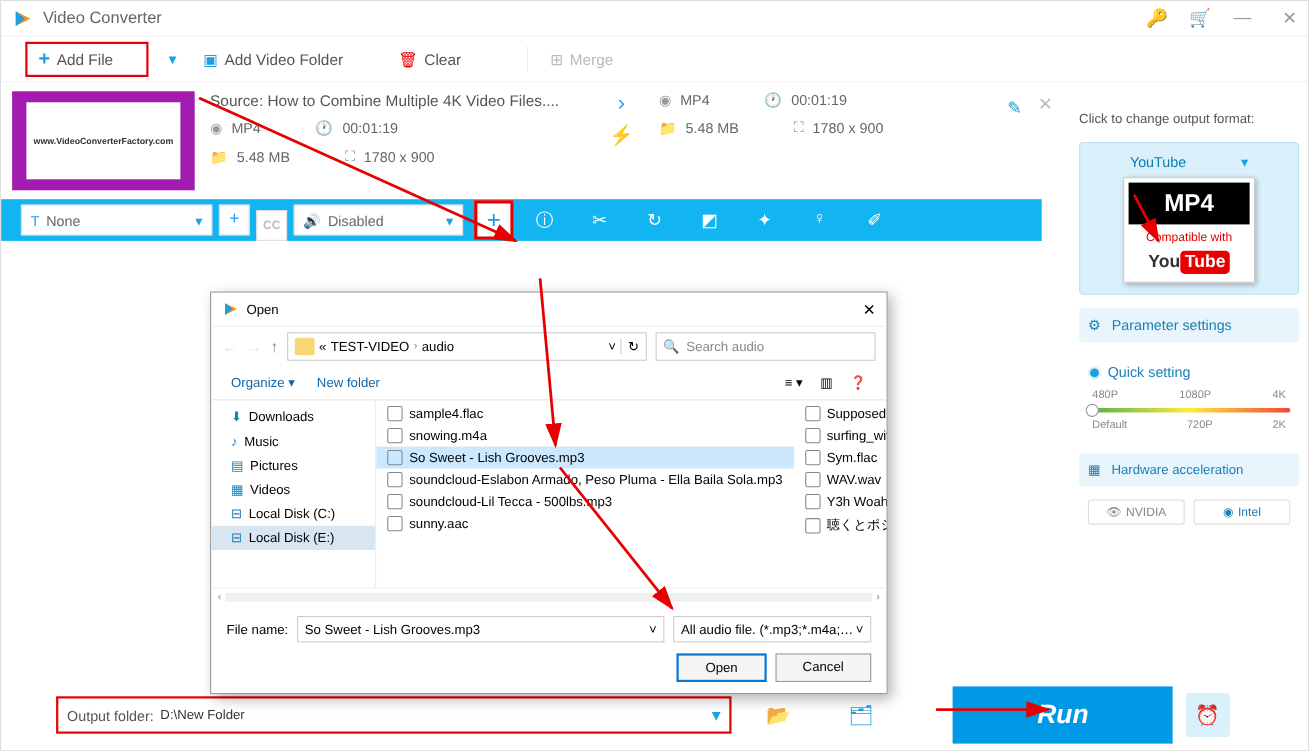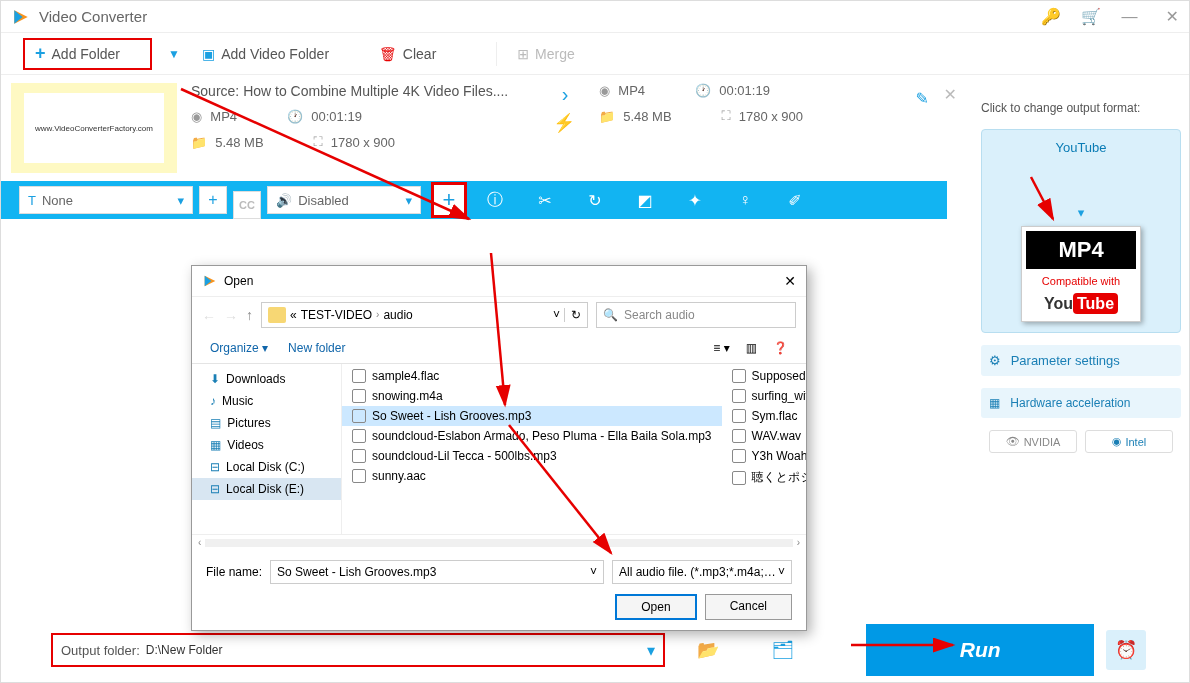--- a/index.html
+++ b/index.html
@@ -18,21 +18,21 @@
 .add-files-btn { display: flex; align-items: center; gap: 6px; height: 32px; padding: 0 30px 0 10px; border: 2px solid #e60000; color: #333; font-size: 14px; cursor: pointer; }
 .add-files-btn .plus { color: #1ba0e1; font-size: 18px; font-weight: bold; }
 .add-files-btn span.lbl { color: #555; }
 .chevron-down { color: #1ba0e1; font-size: 12px; margin: 0 12px 0 6px; cursor: pointer; }
 .toolbar-item { display: flex; align-items: center; gap: 6px; color: #555; font-size: 14px; cursor: pointer; margin-right: 40px; }
 .toolbar-item.merge { color: #bbb; }
 .tb-sep { width: 1px; height: 24px; background: #eee; margin: 0 10px; }
 
 
 .file-row { display: flex; background: #fff; padding: 8px 10px; gap: 14px; position: relative; }
-.thumb { width: 166px; height: 90px; background: #fef9c3; display: flex; align-items: center; justify-content: center; }
+.thumb { width: 166px; height: 90px; background: #a21caf; display: flex; align-items: center; justify-content: center; font-weight: bold; }
 .thumb .inner { width: 140px; height: 70px; background: #fff; display: flex; align-items: center; justify-content: center; font-size: 8px; color: #333; }
 .file-col { flex: 1; display: flex; flex-direction: column; gap: 10px; }
 .file-title { font-size: 14px; color: #555; }
 .meta-row { display: flex; gap: 50px; }
 .meta { display: flex; align-items: center; gap: 8px; color: #666; font-size: 13px; }
 .meta .ico { color: #999; }
 .mid-arrow { width: 40px; display: flex; flex-direction: column; align-items: center; gap: 6px; }
 .mid-arrow .chev { color: #1ba0e1; font-size: 20px; }
 .mid-arrow .bolt { color: #f7931e; font-size: 18px; }
 
@@ -44,21 +44,21 @@
 .sq-btn.cc { color: #bbb; font-size: 11px; font-weight: bold; margin-top: 10px; }
 .audio-sel { background: #fff; height: 28px; width: 154px; display: flex; align-items: center; padding: 0 8px; font-size: 13px; color: #666; gap: 6px; border: 1px solid #ddd; }
 .audio-sel .chev { margin-left: auto; color: #1ba0e1; }
 .add-audio-btn { width: 36px; height: 36px; background: #fff; border: 3px solid #e60000; display: flex; align-items: center; justify-content: center; color: #1ba0e1; font-size: 22px; cursor: pointer; margin-left: 4px; }
 .tool-icon { width: 28px; height: 28px; display: flex; align-items: center; justify-content: center; color: #fff; font-size: 16px; cursor: pointer; margin: 0 8px; }
 
 
 .right-panel { position: absolute; right: 8px; top: 100px; width: 200px; display: flex; flex-direction: column; gap: 12px; }
 .rp-title { font-size: 12px; color: #555; text-align: left; margin-bottom: 2px; }
 .format-box { background: #daf0fb; border: 1px solid #b8def0; border-radius: 4px; padding: 10px; position: relative; }
-.format-yt-label { color: #0a7cb5; font-size: 13px; text-align: center; margin-bottom: 6px; display: flex; justify-content: center; gap: 50px; flex-direction: column; }
+.format-yt-label { color: #0a7cb5; font-size: 13px; text-align: center; margin-bottom: 6px; display: flex; justify-content: center; gap: 50px; }
 .format-yt-label .chev { color: #1ba0e1; }
 .format-icon { width: 120px; margin: 0 auto; background: #fff; border: 1px solid #ccc; padding: 4px; text-align: center; box-shadow: 2px 2px 5px rgba(0,0,0,0.3); }
 .format-icon .mp4 { background: #000; color: #fff; font-size: 22px; font-weight: bold; padding: 6px 0; }
 .format-icon .compat { color: #e60000; font-size: 11px; padding: 6px 0 4px; }
 .format-icon .ytlogo { padding: 4px 0; }
 .param-btn { background: #e8f5fc; padding: 8px; display: flex; align-items: center; gap: 10px; color: #1a7fb5; font-size: 13px; cursor: pointer; border-radius: 3px; }
 .quick-setting { padding: 8px; }
 .qs-title { display: flex; align-items: center; gap: 6px; color: #1a7fb5; font-size: 13px; margin-bottom: 8px; }
 .qs-title::before { content: ""; width: 8px; height: 8px; background: #1ba0e1; border-radius: 50%; border: 2px solid #daf0fb; }
 .slider-labels { display: flex; justify-content: space-between; font-size: 10px; color: #888; padding: 0 4px; }
@@ -69,21 +69,21 @@
 .chip { flex: 1; padding: 4px; border: 1px solid #ddd; border-radius: 3px; display: flex; align-items: center; justify-content: center; gap: 4px; font-size: 11px; color: #888; }
 .chip.intel { color: #1a7fb5; }
 
 
 .bottom-bar { position: absolute; bottom: 14px; left: 50px; right: 20px; height: 36px; display: flex; align-items: center; gap: 12px; }
 .output-folder { display: flex; align-items: center; gap: 6px; border: 2px solid #e60000; height: 34px; padding: 0 8px; width: 614px; }
 .output-folder .lbl { font-size: 13px; color: #555; }
 .output-folder .path { flex: 1; font-size: 12px; color: #333; }
 .output-folder .chev { color: #1ba0e1; margin-left: auto; }
 .folder-ico { color: #1ba0e1; font-size: 18px; cursor: pointer; margin: 0 20px; }
-.run-btn { width: 228px; height: 52px; background: #0099e6; color: #fff; font-size: 21px; font-style: italic; font-weight: bold; display: flex; align-items: center; justify-content: center; cursor: pointer; margin-left: 40px; }
+.run-btn { width: 200px; height: 52px; background: #0099e6; color: #fff; font-size: 24px; font-style: italic; font-weight: bold; display: flex; align-items: center; justify-content: center; cursor: pointer; margin-left: 40px; }
 .alarm-ico { width: 40px; height: 40px; background: #daf0fb; display: flex; align-items: center; justify-content: center; color: #1ba0e1; font-size: 18px; cursor: pointer; border-radius: 3px; }
 
 
 .dialog { position: absolute; left: 190px; top: 264px; width: 616px; background: #fff; border: 1px solid #999; box-shadow: 4px 4px 12px rgba(0,0,0,0.3); }
 .dialog-title { height: 30px; display: flex; align-items: center; padding: 0 10px; font-size: 12px; }
 .dialog-title .close { margin-left: auto; font-size: 14px; cursor: pointer; }
 .dialog-nav { height: 36px; display: flex; align-items: center; padding: 0 10px; gap: 8px; border-top: 1px solid #eee; }
 .nav-arrow { color: #888; font-size: 14px; cursor: pointer; }
 .nav-arrow.disabled { color: #ddd; }
 .breadcrumb { flex: 1; border: 1px solid #ccc; height: 26px; display: flex; align-items: center; padding: 0 6px; font-size: 12px; gap: 4px; }
@@ -129,21 +129,21 @@
   <span class="cart-icon">🛒</span>
   <div class="win-controls">
     <span>—</span>
     <span>✕</span>
   </div>
 </div>
 
 <div class="toolbar">
   <div class="add-files-btn">
     <span class="plus">+</span>
-    <span class="lbl">Add Folder</span>
+    <span class="lbl">Add File</span>
   </div>
   <span class="chevron-down">▼</span>
   <div class="toolbar-item">
     <span style="color:#1ba0e1">▣</span>
     <span>Add Video Folder</span>
   </div>
   <div class="toolbar-item">
     <span style="color:#e60000">🗑</span>
     <span>Clear</span>
   </div>
@@ -243,20 +243,36 @@
     </div>
     <div class="format-icon">
       <div class="mp4">MP4</div>
       <div class="compat">Compatible with</div>
       <div class="ytlogo"><span style="color:#333;font-weight:bold">You</span><span style="background:#e60000;color:#fff;padding:2px 4px;border-radius:4px;font-weight:bold">Tube</span></div>
     </div>
   </div>
   <div class="param-btn">
     <span>⚙</span>
     <span>Parameter settings</span>
+  </div>
+  <div class="quick-setting">
+    <div class="qs-title">Quick setting</div>
+    <div class="slider-labels">
+      <span>480P</span>
+      <span>1080P</span>
+      <span>4K</span>
+    </div>
+    <div class="slider-track">
+        <div class="slider-thumb"></div>
+      </div>
+    <div class="slider-labels">
+      <span>Default</span>
+      <span>720P</span>
+      <span>2K</span>
+    </div>
   </div>
   <div class="hw-accel">
     <span>▦</span>
     <span>Hardware acceleration</span>
   </div>
   <div class="hw-chips">
     <div class="chip">
         <span>👁</span>
         <span>NVIDIA</span>
       </div>

